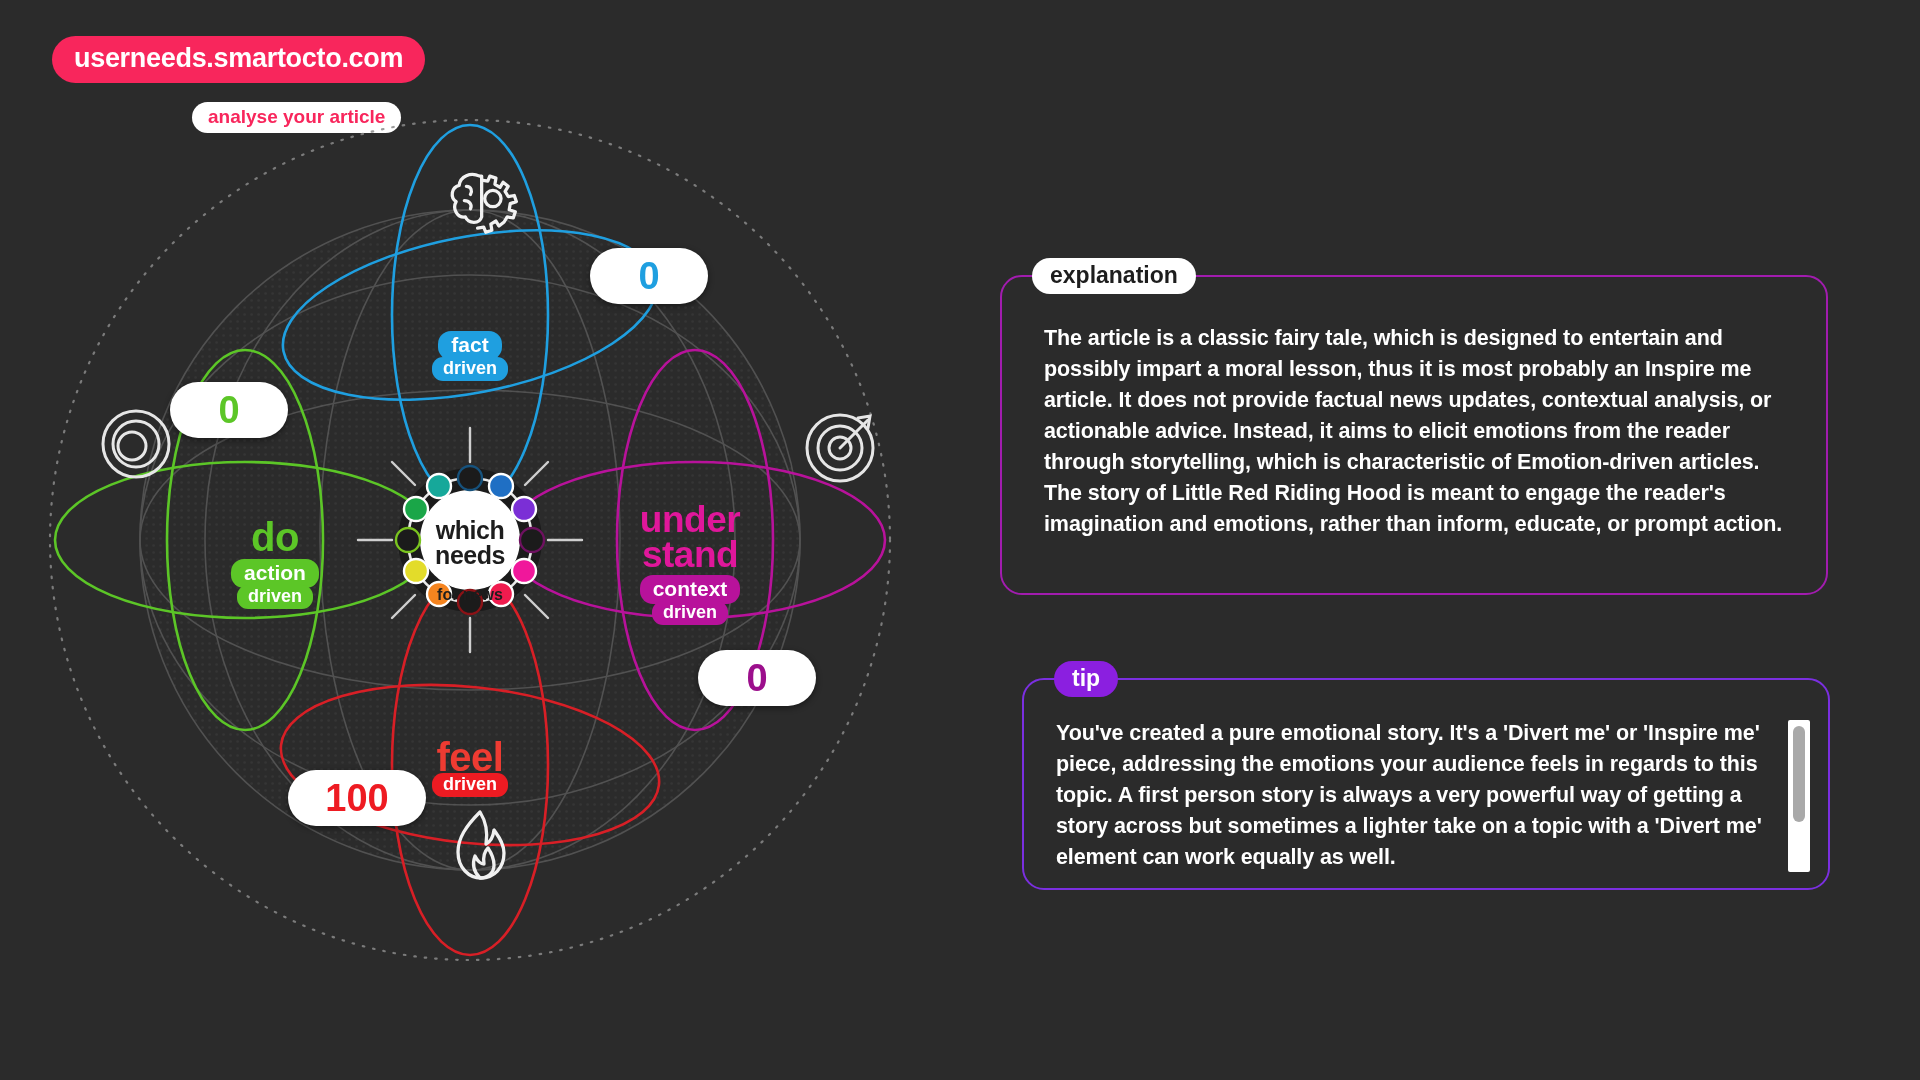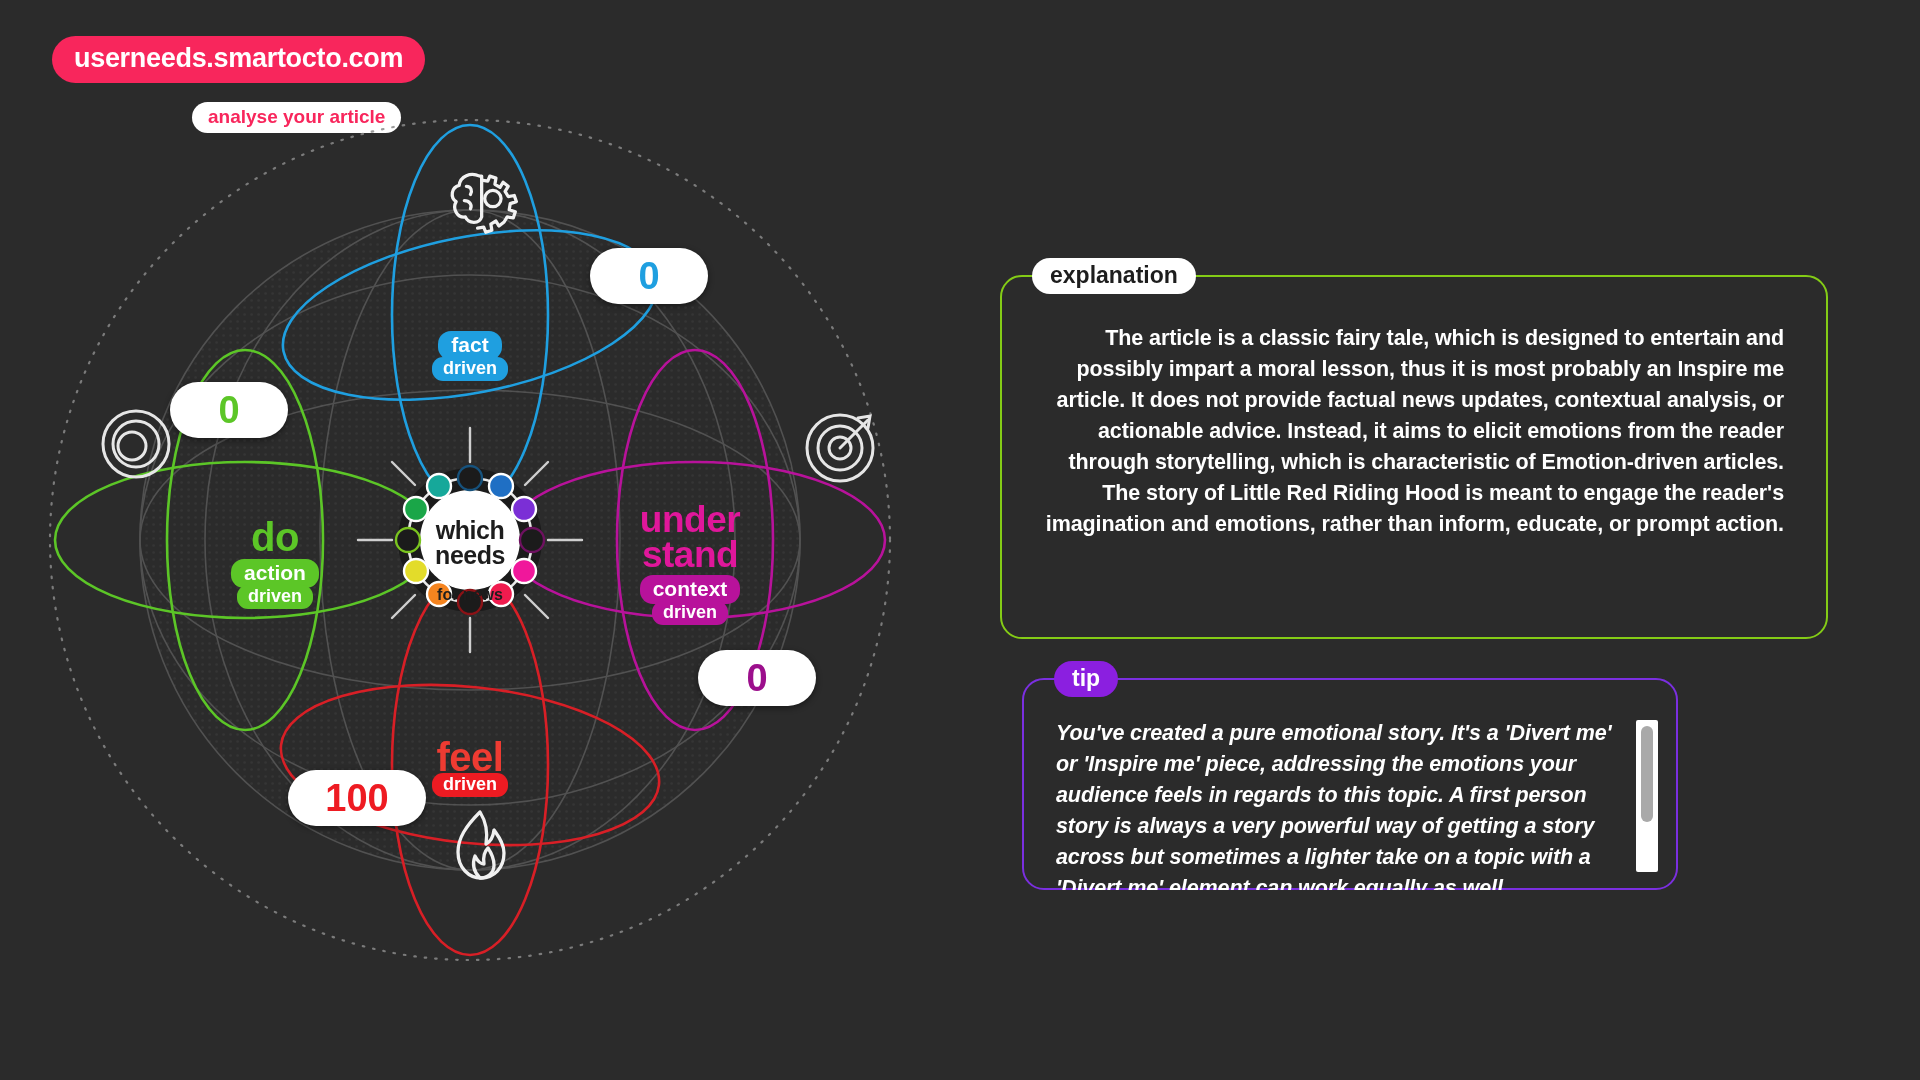--- a/index.html
+++ b/index.html
@@ -83,33 +83,32 @@
     border-radius: 20px; padding: 5px 18px 7px 18px;
     font-size: 23px; font-weight: 700; line-height: 1.05;
     z-index: 3; white-space: nowrap;
   }
   .panel-body {
     color: #ffffff; font-size: 21.5px; font-weight: 700; line-height: 1.44;
     letter-spacing: -0.1px;
   }
 
   #explanation-panel {
-    left: 1000px; top: 275px; width: 828px; height: 364px;
-    border: 2px solid #84cc16;
-    text-align: right;
+    left: 1000px; top: 275px; width: 828px; height: 320px;
+    border: 2px solid #a21caf;
   }
   #explanation-panel .panel-body { padding: 46px 42px 0 42px; }
 
   #tip-panel {
-    left: 1022px; top: 678px; width: 656px; height: 212px;
+    left: 1022px; top: 678px; width: 808px; height: 212px;
     border: 2px solid #7b2fe0;
   }
   #tip-panel .panel-body {
     padding: 38px 52px 0 32px;
-    height: 172px; overflow: hidden; position: relative; font-style: italic;
+    height: 172px; overflow: hidden; position: relative;
   }
   .tip-label { background: #8b1fe0; color: #ffffff; }
   .expl-label { background: #ffffff; color: #1d1d1d; }
 
   .scrollbar {
     position: absolute; right: 18px; top: 40px;
     width: 22px; height: 152px; background: #ffffff; border-radius: 2px;
   }
   .scrollbar .thumb {
     position: absolute; left: 5px; top: 6px; width: 12px; height: 96px;

